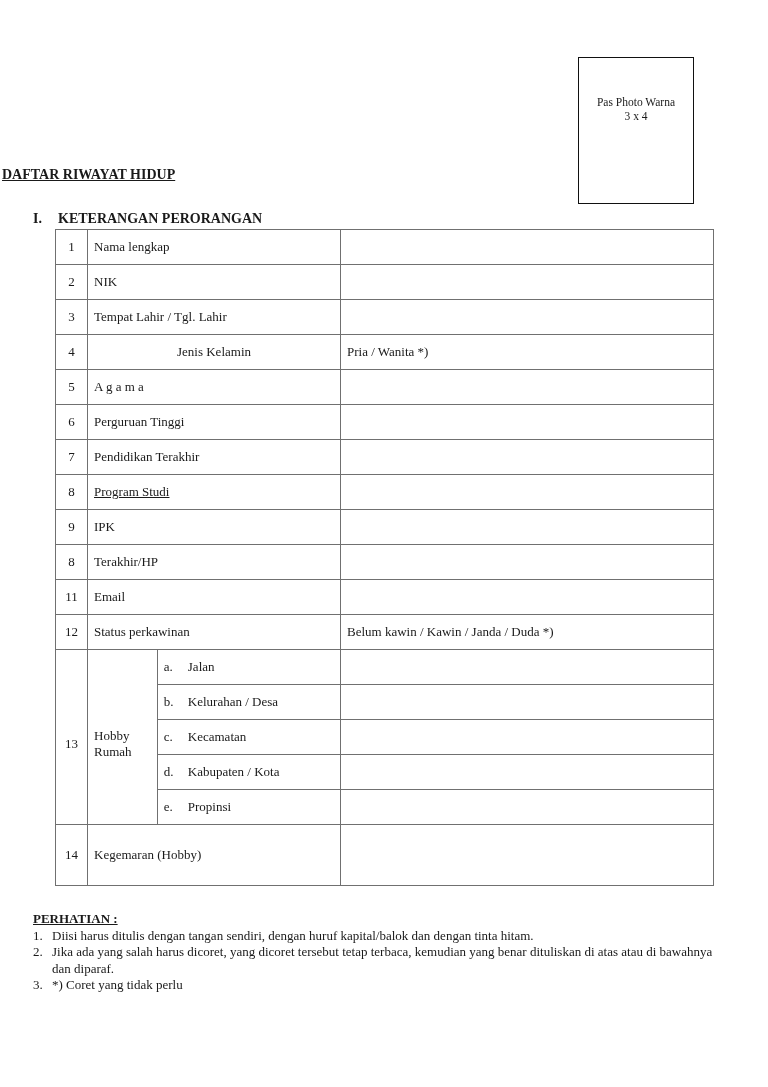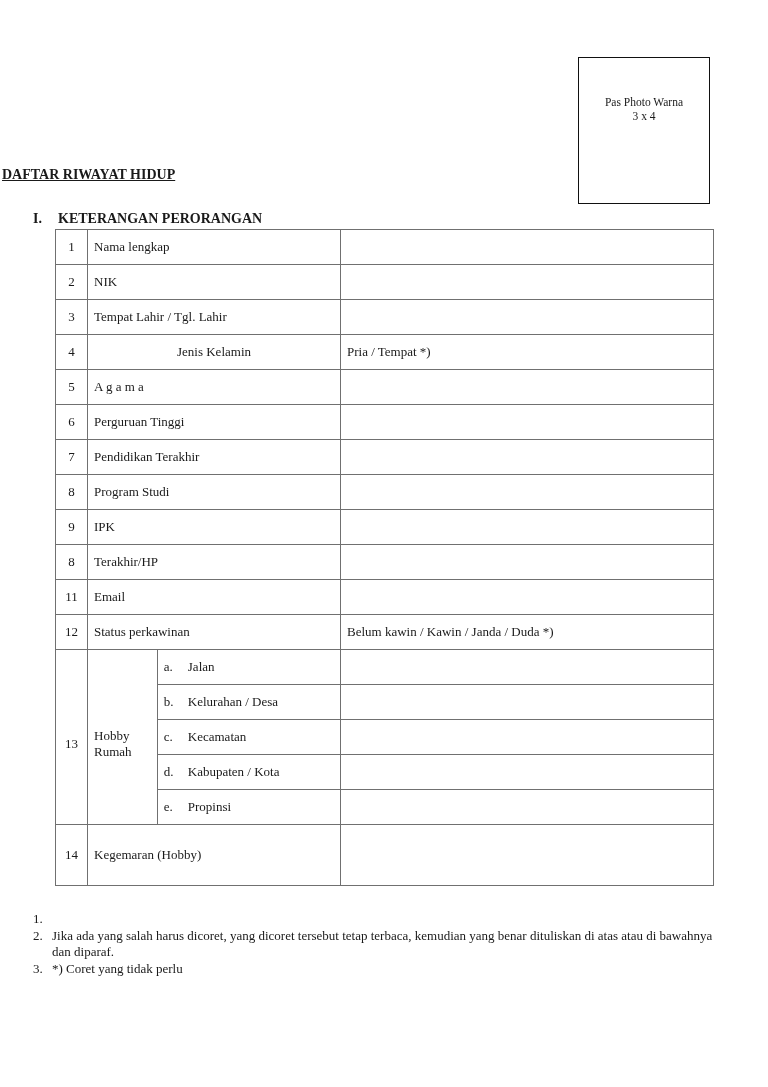--- a/index.html
+++ b/index.html
@@ -1,18 +1,18 @@
 <!DOCTYPE html>
 <html><head>
   <meta charset="utf-8">
   <style>
     html, body { margin: 0; padding: 0; background: #ffffff; }
     body { width: 768px; height: 1087px; position: relative; overflow: hidden;
       font-family: "Liberation Serif", "DejaVu Serif", serif; color: #1a1a1a; }
-    .photo-box { position: absolute; left: 578px; top: 57px; width: 132px; height: 147px;
+    .photo-box { position: absolute; left: 578px; top: 57px; width: 116px; height: 147px;
       border: 1.5px solid #111; box-sizing: border-box; text-align: center; font-size: 11.5px; line-height: 14px; padding-top: 37px; }
     .title { position: absolute; left: 0; width: 768px; top: 165px; text-align: left; }
     .title span { font-weight: bold; text-decoration: underline; font-size: 14px; margin-left: 2px; }
     .section { position: absolute; left: 33px; top: 211px; font-weight: bold; font-size: 14px; }
     .section .num { display: inline-block; width: 25px; }
     table.form { position: absolute; left: 55px; top: 229px; border-collapse: collapse; width: 659px; font-size: 13px; }
     table.form td { border: 1.5px solid #707070; height: 34px; padding: 0 6px; vertical-align: middle; }
     td.no { width: 19px; text-align: center; padding: 0 5px; }
     td.lbl { width: 240px; }
     td.addr-group { width: 56px; }
@@ -54,40 +54,40 @@
         <td class="val"></td>
       </tr>
       <tr>
         <td class="no">3</td>
         <td class="lbl" colspan="2" style="width: 240px;">Tempat Lahir / Tgl. Lahir</td>
         <td class="val"></td>
       </tr>
       <tr>
         <td class="no">4</td>
         <td class="lbl" colspan="2" style="width: 240px; text-align: center;">Jenis Kelamin</td>
-        <td class="val">Pria / Tempat  *)</td>
+        <td class="val">Pria / Wanita  *)</td>
       </tr>
       <tr>
         <td class="no">5</td>
         <td class="lbl" colspan="2" style="width: 240px;">A g a m a</td>
         <td class="val"></td>
       </tr>
       <tr>
         <td class="no">6</td>
         <td class="lbl" colspan="2" style="width: 240px;">Perguruan Tinggi</td>
         <td class="val"></td>
       </tr>
       <tr>
         <td class="no">7</td>
         <td class="lbl" colspan="2" style="width: 240px;">Pendidikan Terakhir</td>
         <td class="val"></td>
       </tr>
       <tr>
         <td class="no">8</td>
-        <td class="lbl" colspan="2" style="width: 240px;">Program Studi</td>
+        <td class="lbl" colspan="2" style="width: 240px; text-decoration: underline;">Program Studi</td>
         <td class="val"></td>
       </tr>
       <tr>
         <td class="no">9</td>
         <td class="lbl" colspan="2" style="width: 240px;">IPK</td>
         <td class="val"></td>
       </tr>
       <tr>
         <td class="no">8</td>
         <td class="lbl" colspan="2" style="width: 240px;">Terakhir/HP</td>
@@ -130,22 +130,24 @@
       </tr>
       <tr class="tall">
         <td class="no">14</td>
         <td class="lbl" colspan="2" style="width: 240px;">Kegemaran (Hobby)</td>
         <td class="val"></td>
       </tr>
     </tbody>
 </table>
 
 <div class="notes">
+  <div class="head">PERHATIAN  :</div>
   <div class="item">
       <span class="n">1.</span>
+      <span>Diisi harus ditulis dengan tangan sendiri, dengan huruf kapital/balok dan dengan tinta hitam.</span>
     </div>
   <div class="item">
       <span class="n">2.</span>
       <span>Jika ada yang salah harus dicoret, yang dicoret tersebut tetap terbaca, kemudian yang benar dituliskan di atas atau di bawahnya dan diparaf.</span>
     </div>
   <div class="item">
       <span class="n">3.</span>
       <span>*)  Coret yang tidak perlu</span>
     </div>
 </div>

